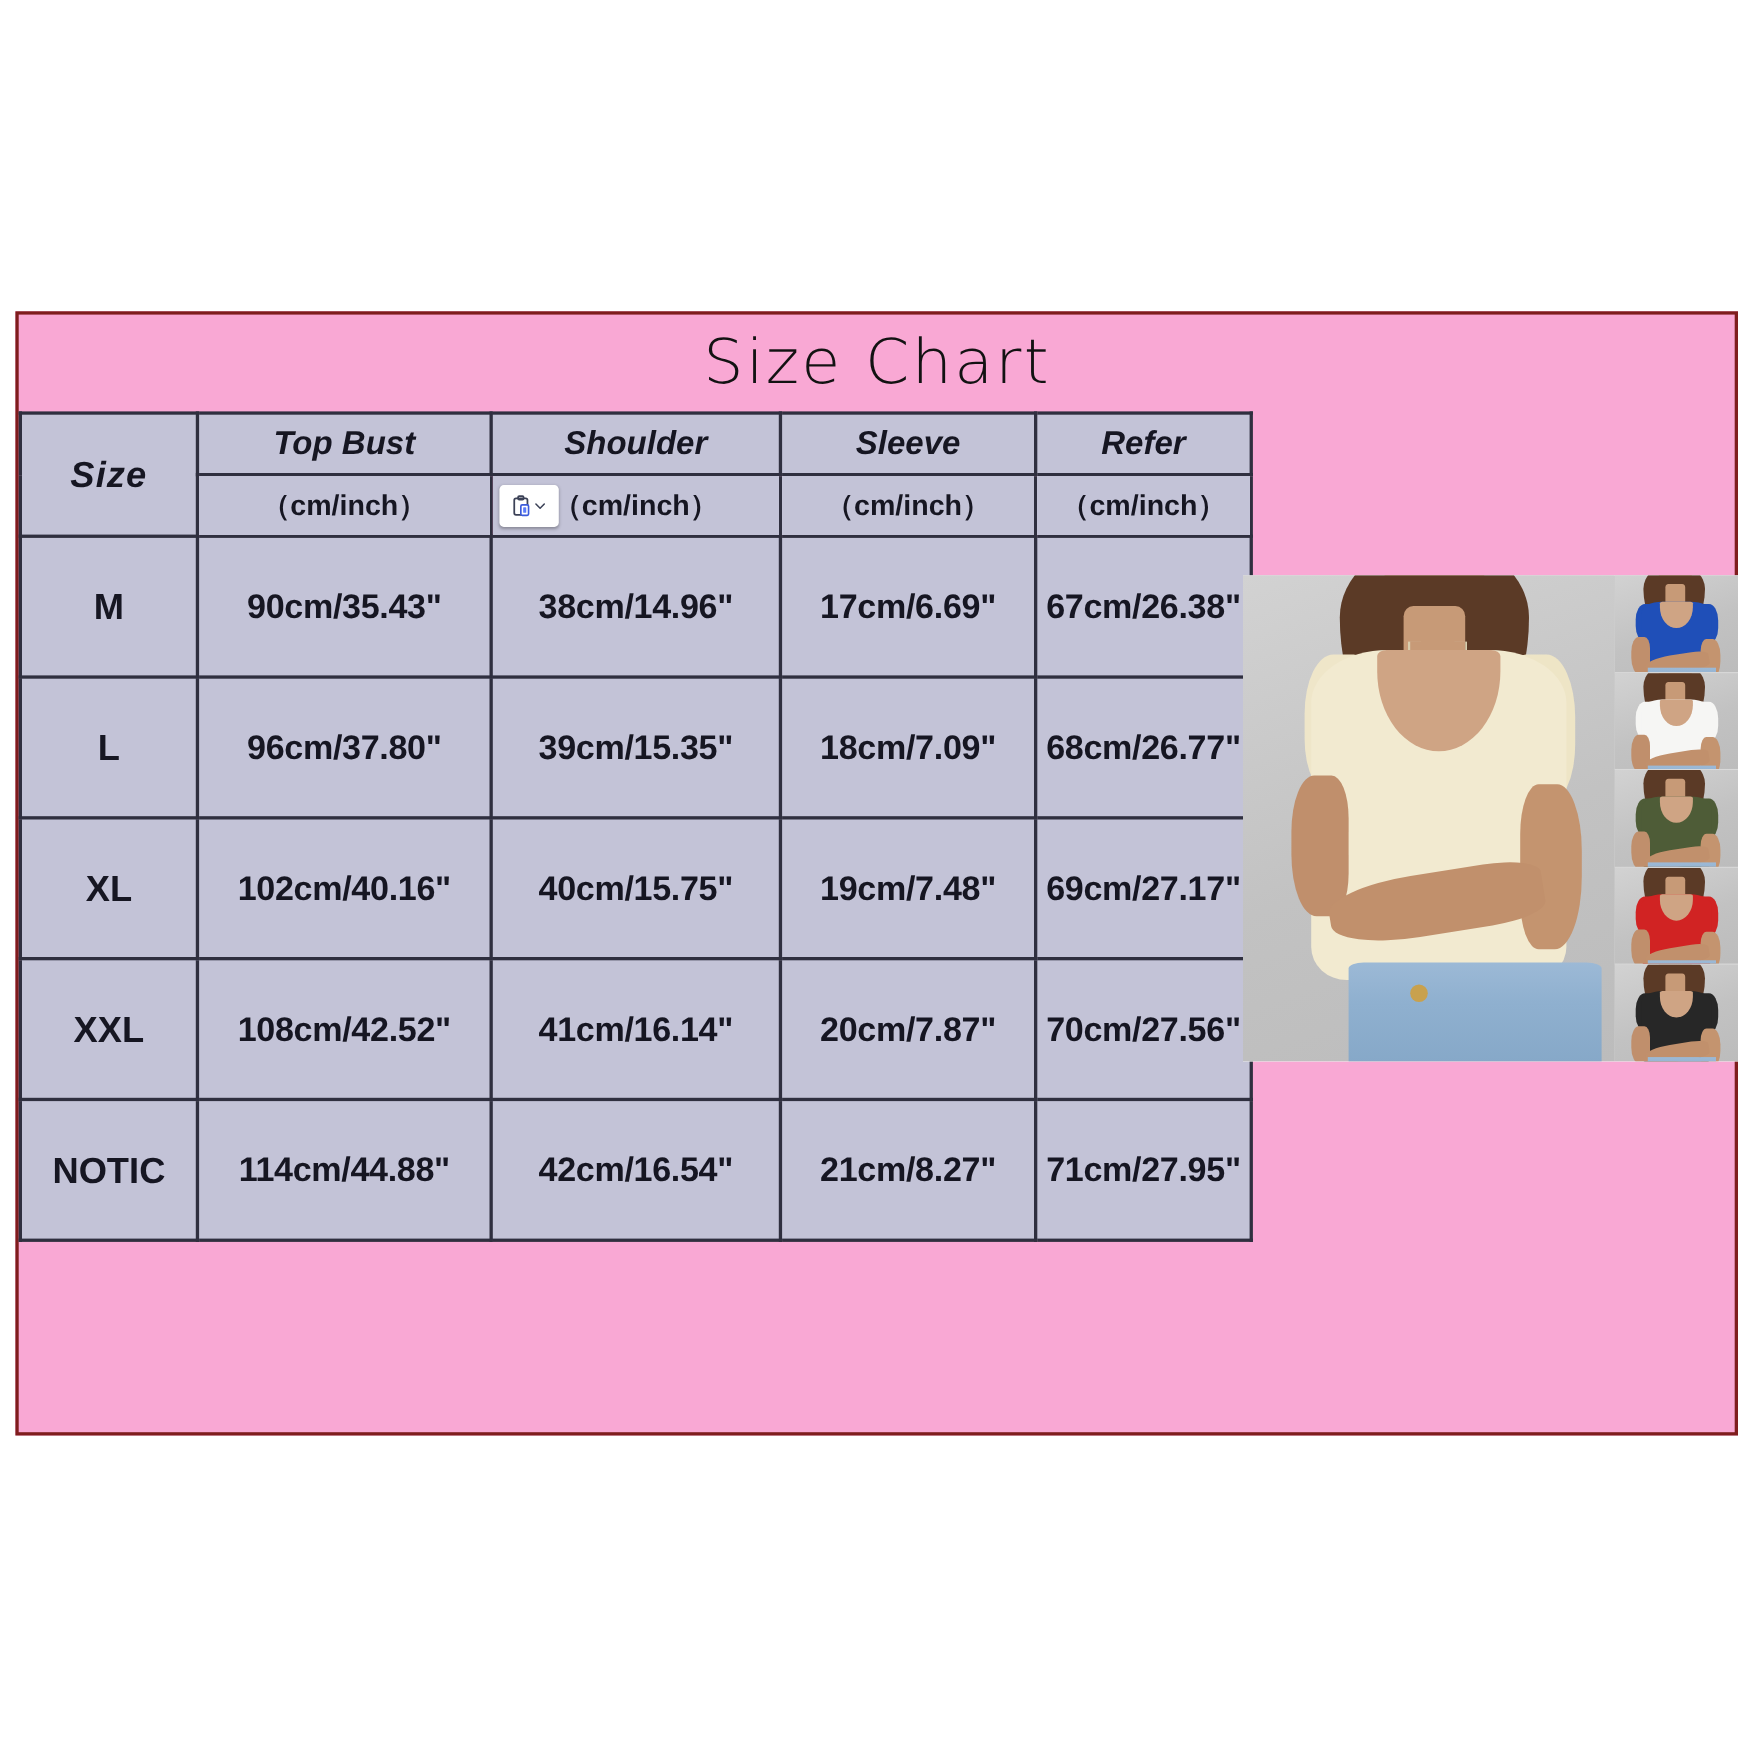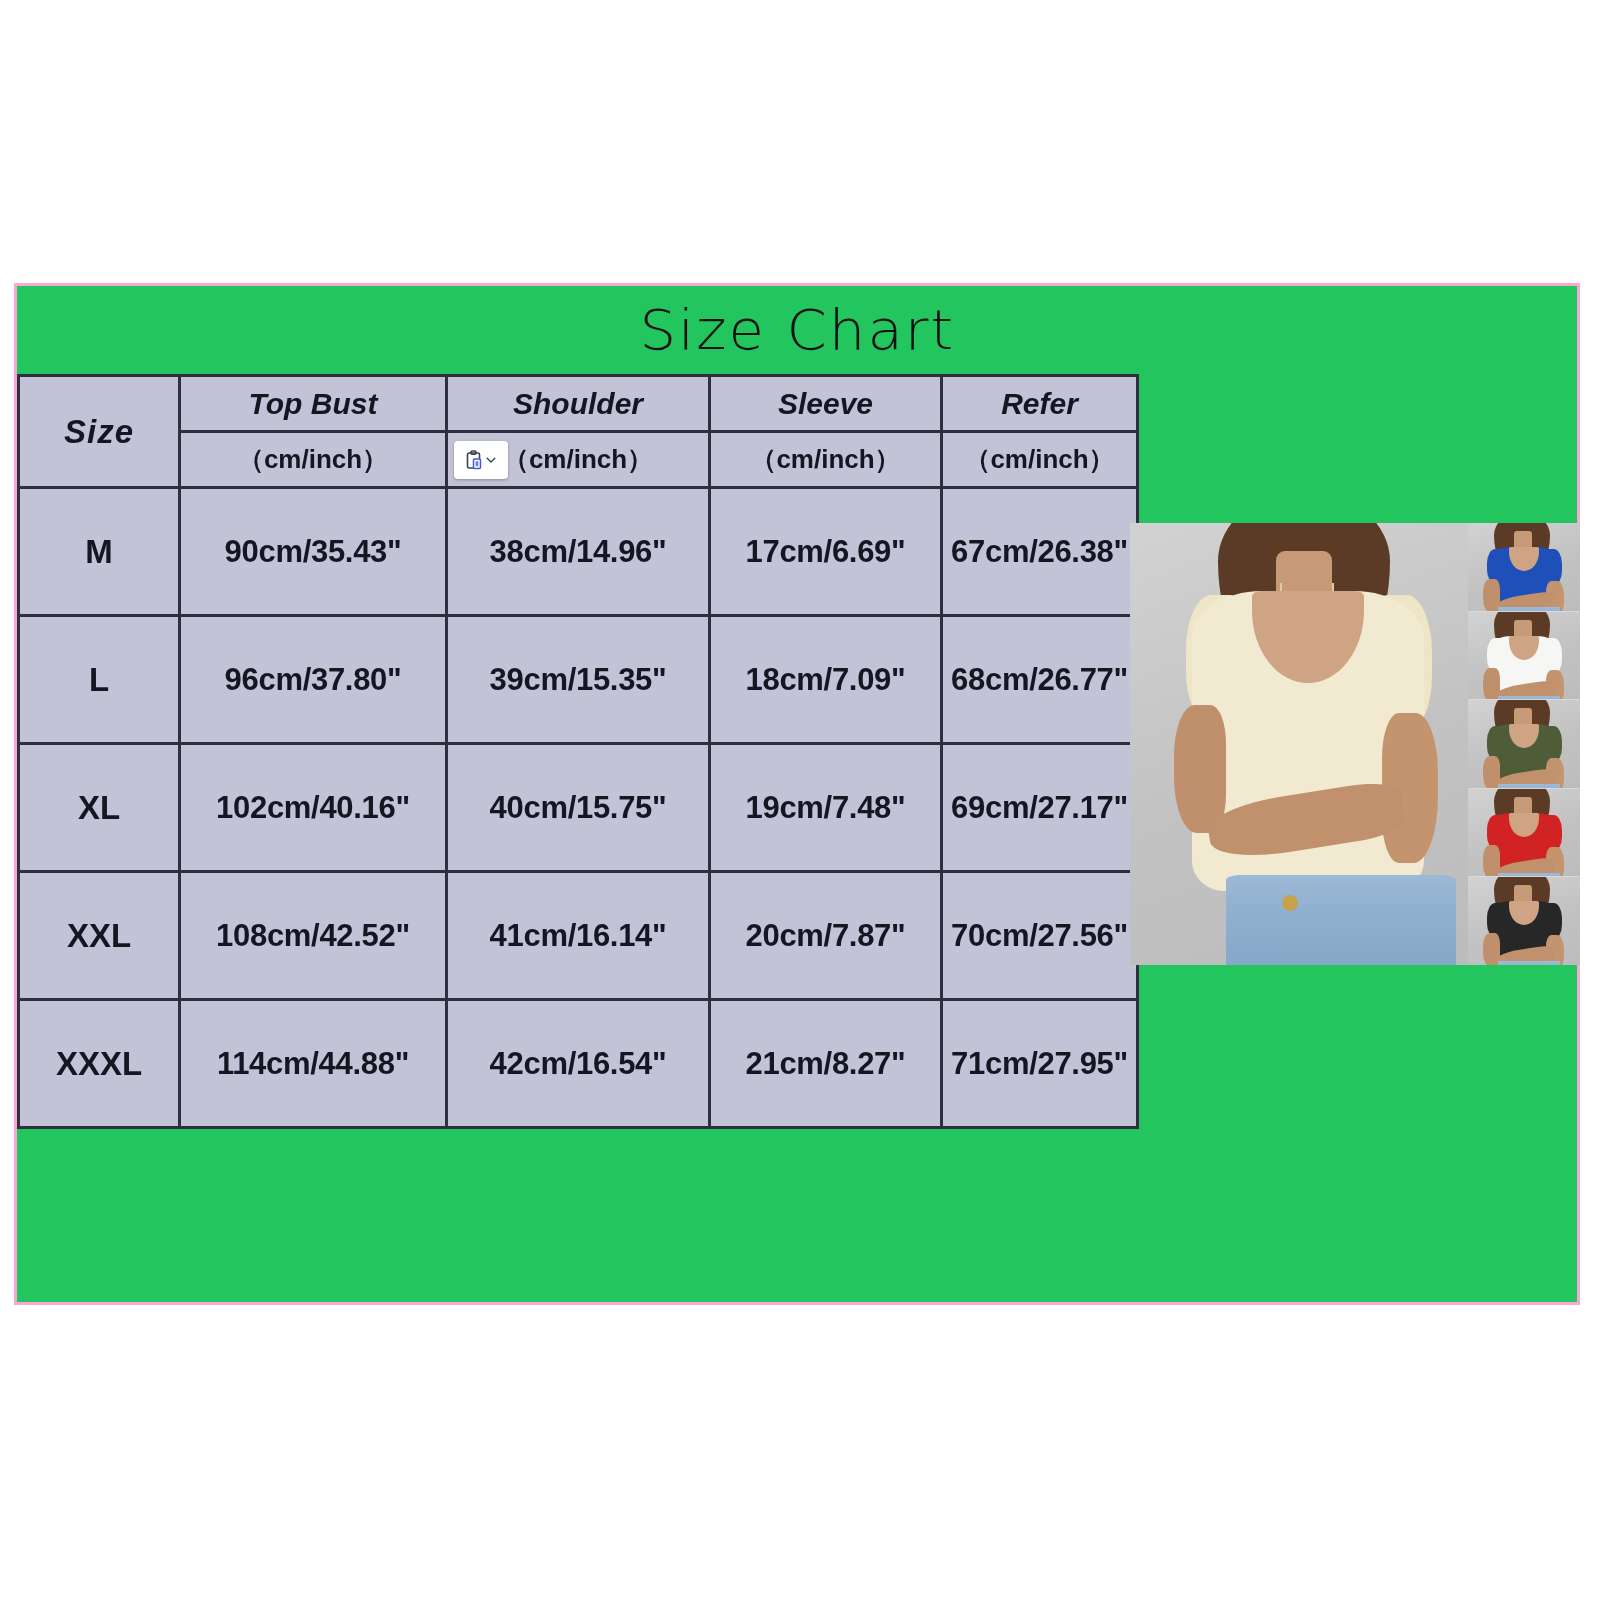--- a/index.html
+++ b/index.html
@@ -16,23 +16,23 @@
     position: relative;
   }
 
   
   #chart-frame {
     position: absolute;
     left: 14px;
     top: 283px;
     width: 1566px;
     height: 1022px;
-    border: 3px solid #f9a8d4;
+    border: 3px solid #7f1d1d;
     box-sizing: border-box;
-    background: #22c55e;
+    background: #f9a8d4;
   }
 
   
   #title-band {
     position: absolute;
     left: 0;
     top: 0;
     width: 100%;
     height: 88px;
     box-sizing: border-box;
@@ -310,21 +310,21 @@
         <td class="measure">69cm/27.17"</td>
       </tr>
       <tr>
         <td class="size-label">XXL</td>
         <td class="measure">108cm/42.52"</td>
         <td class="measure">41cm/16.14"</td>
         <td class="measure">20cm/7.87"</td>
         <td class="measure">70cm/27.56"</td>
       </tr>
       <tr>
-        <td class="size-label">XXXL</td>
+        <td class="size-label">NOTIC</td>
         <td class="measure">114cm/44.88"</td>
         <td class="measure">42cm/16.54"</td>
         <td class="measure">21cm/8.27"</td>
         <td class="measure">71cm/27.95"</td>
       </tr>
     </tbody>
   </table>
 
 
 </div>

